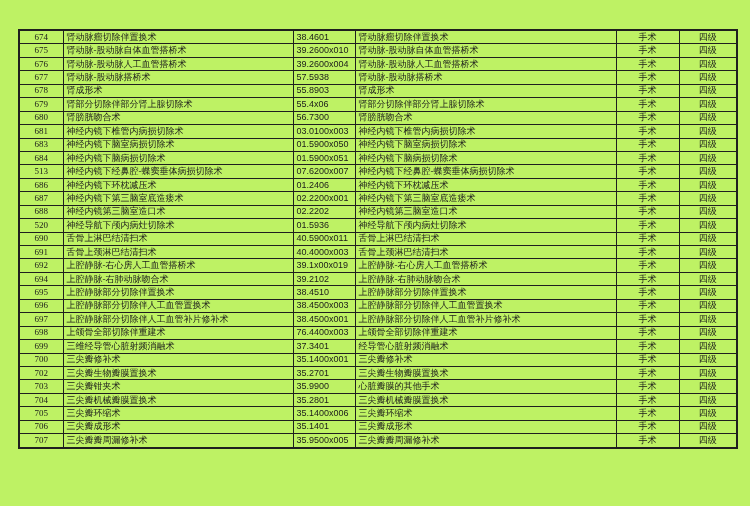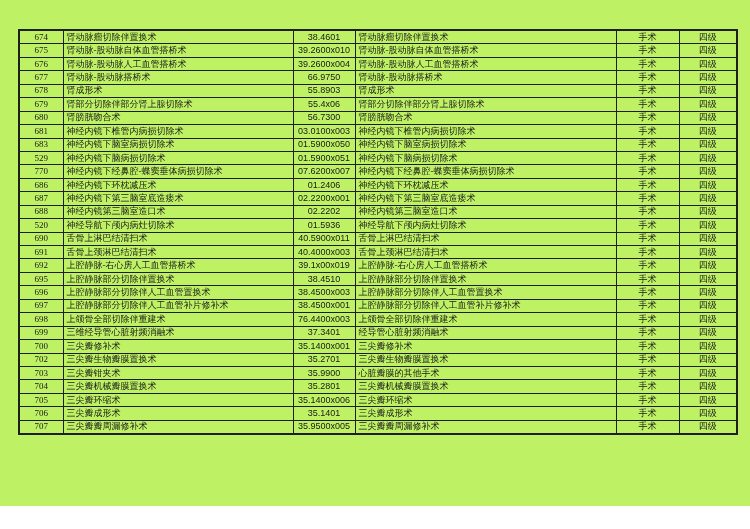--- a/index.html
+++ b/index.html
@@ -38,21 +38,21 @@
   td.c-no {
     text-align: center;
     font-family: "Liberation Serif", serif;
     padding: 0 1px;
   }
   td.c-name, td.c-std_name {
     text-align: left;
     font-family: "Liberation Serif", serif;
   }
   td.c-code {
-    text-align: center;
+    text-align: left;
     font-family: "Liberation Sans", sans-serif;
     font-size: 9px;
   }
   td.c-category, td.c-level {
     text-align: center;
     font-family: "Liberation Serif", serif;
   }
 </style>
 </head>
 <body>
@@ -88,21 +88,21 @@
           <td class="c-no">676</td>
           <td class="c-name">肾动脉-股动脉人工血管搭桥术</td>
           <td class="c-code">39.2600x004</td>
           <td class="c-std_name">肾动脉-股动脉人工血管搭桥术</td>
           <td class="c-category">手术</td>
           <td class="c-level">四级</td>
         </tr>
         <tr>
           <td class="c-no">677</td>
           <td class="c-name">肾动脉-股动脉搭桥术</td>
-          <td class="c-code">66.9750</td>
+          <td class="c-code">57.5938</td>
           <td class="c-std_name">肾动脉-股动脉搭桥术</td>
           <td class="c-category">手术</td>
           <td class="c-level">四级</td>
         </tr>
         <tr>
           <td class="c-no">678</td>
           <td class="c-name">肾成形术</td>
           <td class="c-code">55.8903</td>
           <td class="c-std_name">肾成形术</td>
           <td class="c-category">手术</td>
@@ -134,29 +134,29 @@
         </tr>
         <tr>
           <td class="c-no">683</td>
           <td class="c-name">神经内镜下脑室病损切除术</td>
           <td class="c-code">01.5900x050</td>
           <td class="c-std_name">神经内镜下脑室病损切除术</td>
           <td class="c-category">手术</td>
           <td class="c-level">四级</td>
         </tr>
         <tr>
-          <td class="c-no">529</td>
+          <td class="c-no">684</td>
           <td class="c-name">神经内镜下脑病损切除术</td>
           <td class="c-code">01.5900x051</td>
           <td class="c-std_name">神经内镜下脑病损切除术</td>
           <td class="c-category">手术</td>
           <td class="c-level">四级</td>
         </tr>
         <tr>
-          <td class="c-no">770</td>
+          <td class="c-no">513</td>
           <td class="c-name">神经内镜下经鼻腔-蝶窦垂体病损切除术</td>
           <td class="c-code">07.6200x007</td>
           <td class="c-std_name">神经内镜下经鼻腔-蝶窦垂体病损切除术</td>
           <td class="c-category">手术</td>
           <td class="c-level">四级</td>
         </tr>
         <tr>
           <td class="c-no">686</td>
           <td class="c-name">神经内镜下环枕减压术</td>
           <td class="c-code">01.2406</td>
@@ -202,20 +202,28 @@
           <td class="c-code">40.4000x003</td>
           <td class="c-std_name">舌骨上颈淋巴结清扫术</td>
           <td class="c-category">手术</td>
           <td class="c-level">四级</td>
         </tr>
         <tr>
           <td class="c-no">692</td>
           <td class="c-name">上腔静脉-右心房人工血管搭桥术</td>
           <td class="c-code">39.1x00x019</td>
           <td class="c-std_name">上腔静脉-右心房人工血管搭桥术</td>
+          <td class="c-category">手术</td>
+          <td class="c-level">四级</td>
+        </tr>
+        <tr>
+          <td class="c-no">694</td>
+          <td class="c-name">上腔静脉-右肺动脉吻合术</td>
+          <td class="c-code">39.2102</td>
+          <td class="c-std_name">上腔静脉-右肺动脉吻合术</td>
           <td class="c-category">手术</td>
           <td class="c-level">四级</td>
         </tr>
         <tr>
           <td class="c-no">695</td>
           <td class="c-name">上腔静脉部分切除伴置换术</td>
           <td class="c-code">38.4510</td>
           <td class="c-std_name">上腔静脉部分切除伴置换术</td>
           <td class="c-category">手术</td>
           <td class="c-level">四级</td>

